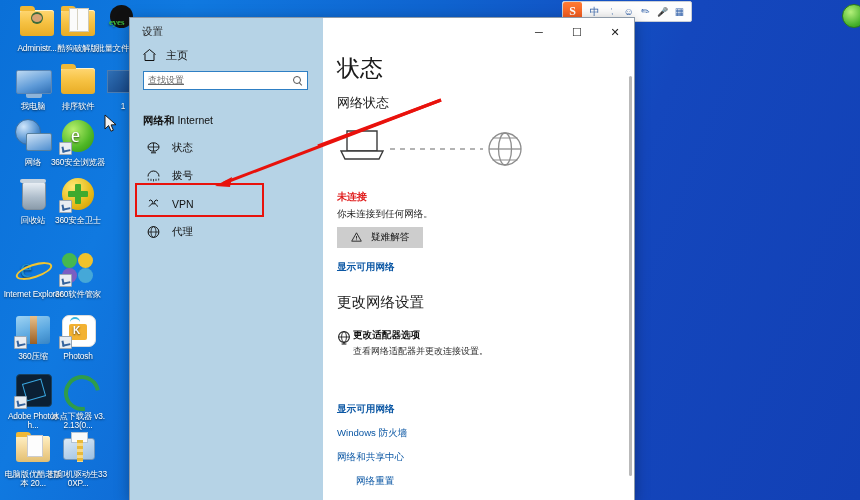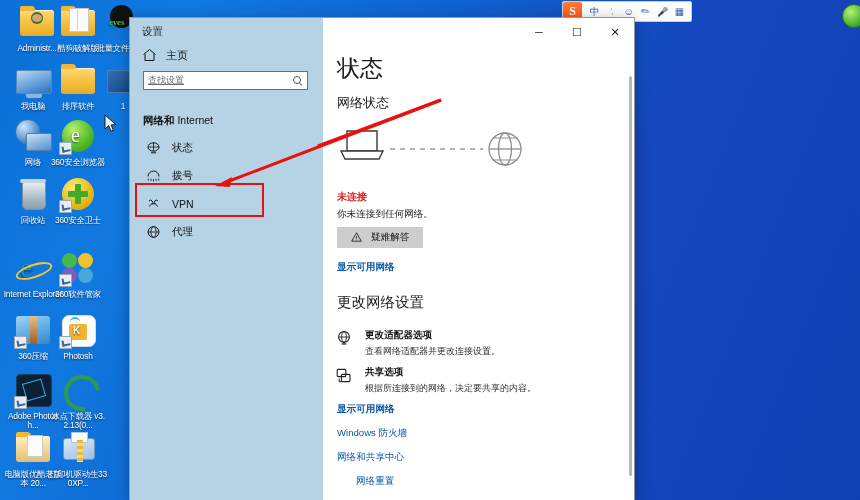--- a/index.html
+++ b/index.html
@@ -96,21 +96,21 @@
 
   .status-red{position:absolute;left:14px;top:172px;font-size:10px;color:#e01c1c;font-weight:bold;}
   .status-sub{position:absolute;left:14px;top:190px;font-size:9.6px;color:#222;}
 
   .tsbtn{position:absolute;left:14px;top:209px;height:21px;background:#cdcdcd;display:flex;align-items:center;
          gap:9px;padding:0 14px;font-size:9.6px;color:#111;cursor:default;}
 
   .lnk{position:absolute;font-size:9.6px;color:#0b57a4;cursor:pointer;}
   .lnk.b{font-weight:bold;}
 
-  .opt{position:absolute;left:12px;display:flex;gap:12px;align-items:flex-start;}
+  .opt{position:absolute;left:12px;display:flex;gap:0;align-items:flex-start;}
   .opt .oi{width:18px;height:18px;flex:none;position:relative;margin-top:1px;}
   .opt .ot{font-size:9.6px;color:#111;font-weight:bold;line-height:12px;}
   .opt .od{font-size:9px;color:#333;line-height:12px;margin-top:4px;}
 
   .scroll{position:absolute;right:2px;top:58px;width:3px;height:400px;background:#fff;}
   .scroll .thumb{position:absolute;left:0;top:0;width:3px;height:400px;background:#b9b9b9;border-radius:2px;}
 
   
   #ovl{position:absolute;inset:0;pointer-events:none;z-index:30;}
 
@@ -415,33 +415,20 @@
             <path d="M6.6 14 h4.8" stroke="#222" stroke-width="1.1"></path>
             <path d="M9 12.4 v1.6" stroke="#222" stroke-width="1.1"></path>
           </svg>
       </span>
       <span>
         <span class="ot" style="display:block;">更改适配器选项</span>
         <span class="od" style="display:block;">查看网络适配器并更改连接设置。</span>
       </span>
     </div>
 
-    <div class="opt" style="top:348px;">
-      <span class="oi">
-        <svg width="18" height="18" viewBox="0 0 18 18">
-            <rect x="2.2" y="2.4" width="8.6" height="7.2" rx="1" fill="none" stroke="#222" stroke-width="1.1"></rect>
-            <rect x="6.4" y="7.4" width="8.6" height="7.2" rx="1" fill="none" stroke="#222" stroke-width="1.1"></rect>
-            <path d="M4.2 11.6 v3 h3" fill="none" stroke="#222" stroke-width="1"></path>
-          </svg>
-      </span>
-      <span>
-        <span class="ot" style="display:block;">共享选项</span>
-        <span class="od" style="display:block;">根据所连接到的网络，决定要共享的内容。</span>
-      </span>
-    </div>
 
     <div class="lnk b" style="left:14px;top:385px;">显示可用网络</div>
     <div class="lnk" style="left:14px;top:409px;">Windows 防火墙</div>
     <div class="lnk" style="left:14px;top:433px;">网络和共享中心</div>
     <div class="lnk" style="left:14px;top:457px;margin-left:19px;">网络重置</div>
 
     <div class="scroll">
       <div class="thumb"></div>
     </div>
 

